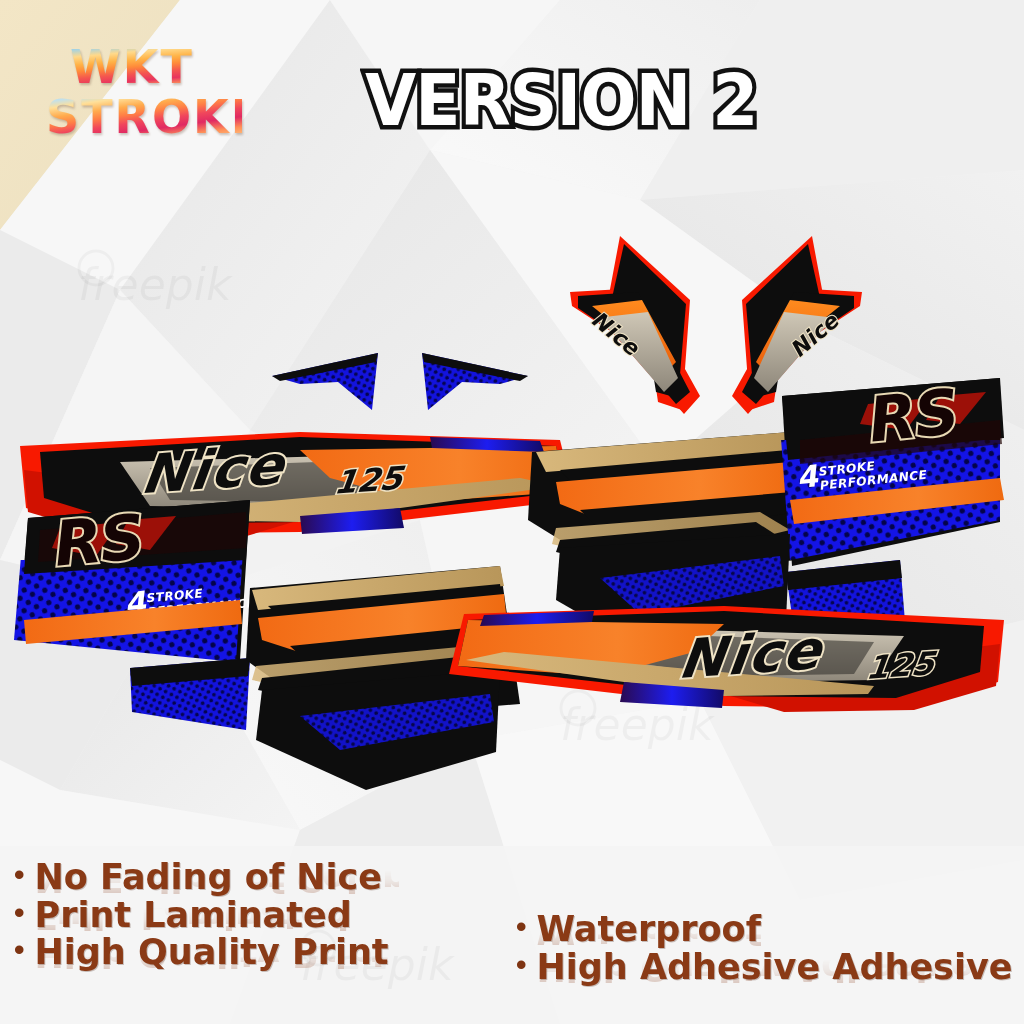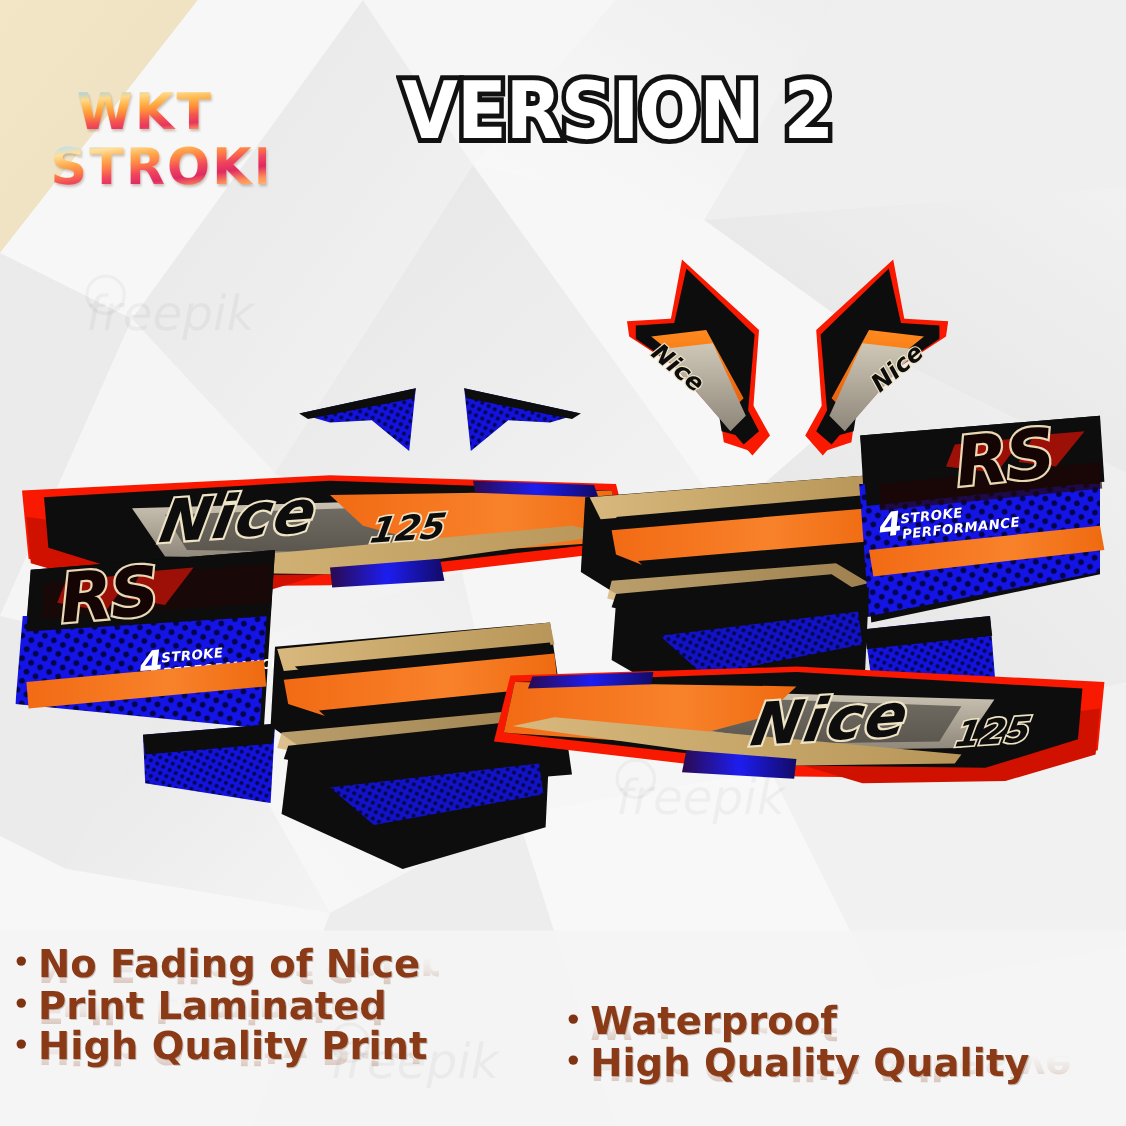--- a/index.html
+++ b/index.html
@@ -10,21 +10,21 @@
     background:#f0f0f0;
     position:relative;
   }
   #stage { position:absolute; inset:0; width:1024px; height:1024px; overflow:hidden; }
 
   .bg-svg, .art-svg, .wm-svg { position:absolute; left:0; top:0; width:1024px; height:1024px; }
 
   
   .logo-wrap{
     position:absolute; left:52px; top:44px; width:190px; height:130px;
-    display:flex; flex-direction:column; justify-content:flex-end;
+    display:flex; flex-direction:column; justify-content:flex-start;
   }
   .logo-line{
     font-family:"DejaVu Sans", sans-serif;
     font-weight:bold;
     letter-spacing:2px;
     line-height:1;
     -webkit-background-clip:text;
     background-clip:text;
     color:transparent;
     -webkit-text-fill-color:transparent;
@@ -388,18 +388,18 @@
       </div>
     </div>
 
     <div class="feat-col feat-col-right">
       <div class="feat-row">
         <span class="feat-bullet">•</span>
         <span class="feat-text" data-mirror="Waterproof">Waterproof</span>
       </div>
       <div class="feat-row">
         <span class="feat-bullet">•</span>
-        <span class="feat-text" data-mirror="High Quality Adhesive">High Quality Quality</span>
+        <span class="feat-text" data-mirror="High Quality Adhesive">High Adhesive Adhesive</span>
       </div>
     </div>
   </div>
 
 </div>
 
 </body></html>

